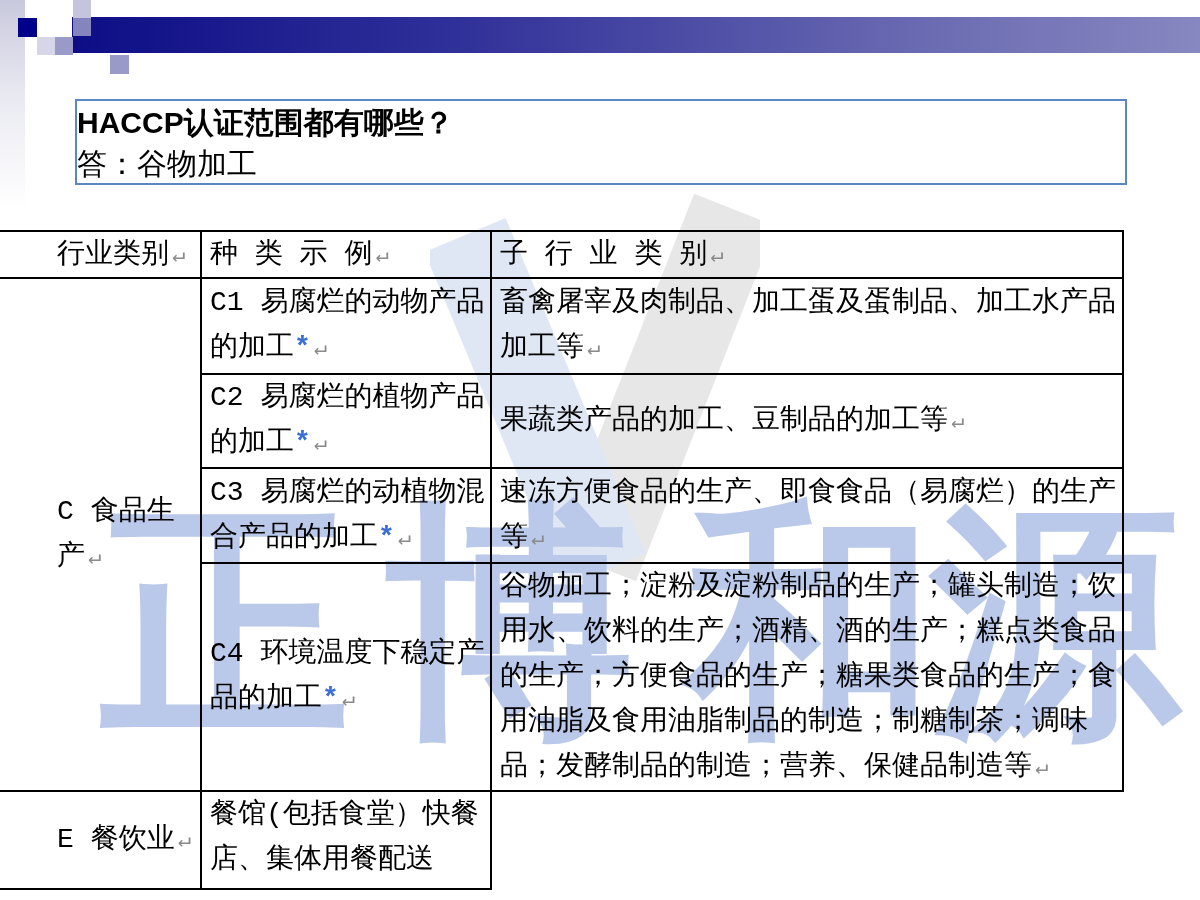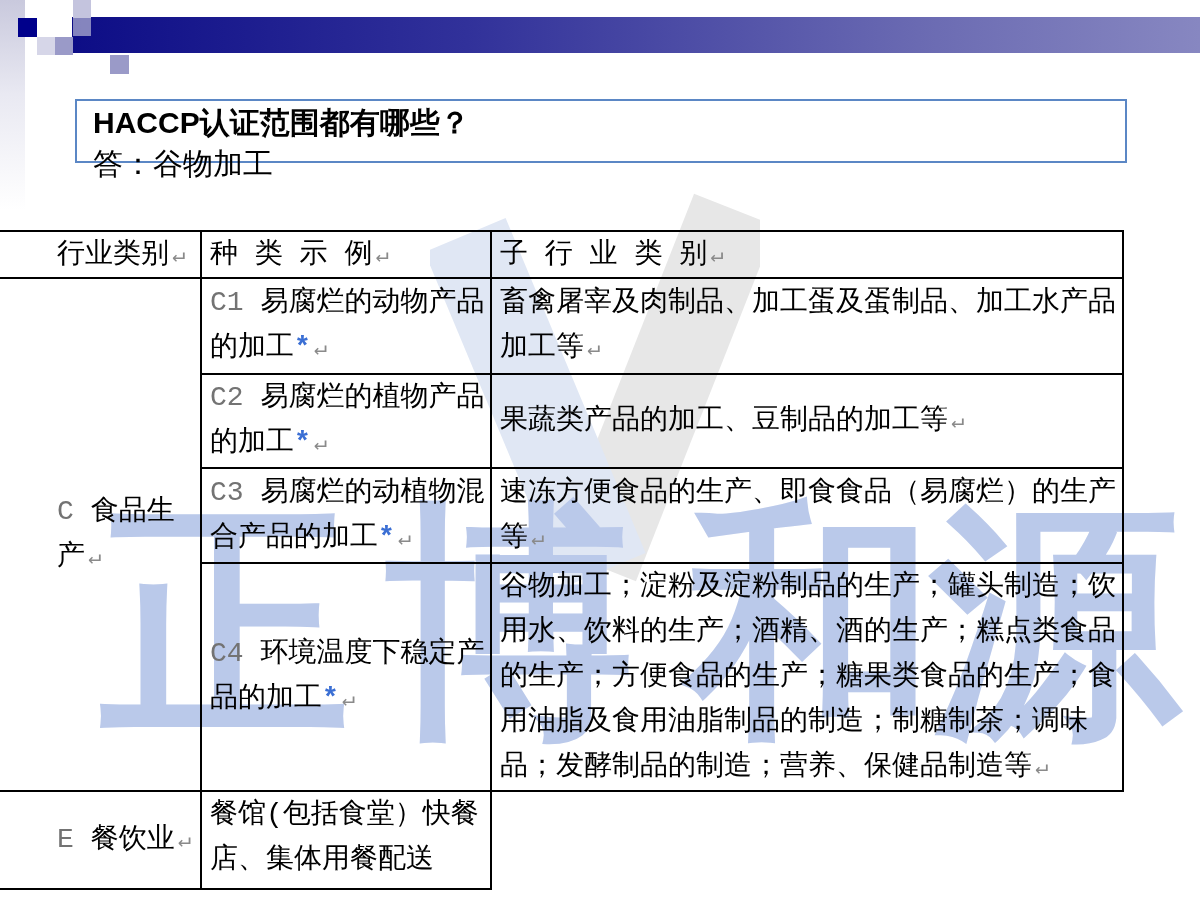--- a/index.html
+++ b/index.html
@@ -19,43 +19,43 @@
   .sq-c{left:55px;top:37px;width:18px;height:18px;background:#9a9ac8;}
   .sq-d{left:73px;top:18px;width:18px;height:18px;background:#9a9ac8;opacity:.85;}
   .sq-e{left:110px;top:55px;width:19px;height:19px;background:#9a9ac8;}
   
   .watermark-check{position:absolute;left:430px;top:185px;z-index:0;}
   .watermark-chars{position:absolute;top:498px;left:0;width:1200px;z-index:0;
     font-size:250px;line-height:250px;color:#bac9ea;font-weight:bold;white-space:nowrap;}
   .wm-ch{position:absolute;top:0;}
   .wm-1{left:100px;} .wm-2{left:385px;} .wm-3{left:685px;} .wm-4{left:930px;}
   
-  .qbox{position:absolute;left:75px;top:99px;width:1052px;height:64px;z-index:2;
+  .qbox{position:absolute;left:75px;top:99px;width:1052px;height:86px;z-index:2;
     border:2px solid #5b87c5;box-sizing:border-box;background:transparent;
-    padding:1px 16px;font-size:30px;line-height:41px;}
+    padding:1px 0;font-size:30px;line-height:41px;}
   .qbox .q-title{font-weight:bold;}
   
   .haccp-table{
     position:absolute;left:-40px;top:230px;z-index:1;
     display:grid;
     grid-template-columns:240px 290px 632px;
     grid-template-rows:47px 96px 94px 95px 228px 98px;
     border-top:2px solid #000;border-left:2px solid #000;
     font-size:28px;line-height:45px;
   }
   .cell{
     border-right:2px solid #000;border-bottom:2px solid #000;
     box-sizing:border-box;display:flex;align-items:center;flex-wrap:wrap;
     padding:0 4px 0 8px;background:transparent;overflow:hidden;
   }
   .cell-inner{width:100%;font-family:Liberation Mono, monospace;}
   .col1{padding-left:95px;}
   .group-c{grid-column:1;grid-row:2 / 6;}
   .group-e{grid-column:1;grid-row:6;}
-  .code{color:#737373;}
+  .code{color:#000000;}
   .star{color:#3b6fd4;font-weight:bold;}
   .ret{color:#8a8a8a;font-size:0.78em;padding-left:3px;}
   .hdr{font-weight:normal;}
 </style>
 </head>
 <body>
 
 <div class="slide">
 
   <div class="left-strip"></div>

